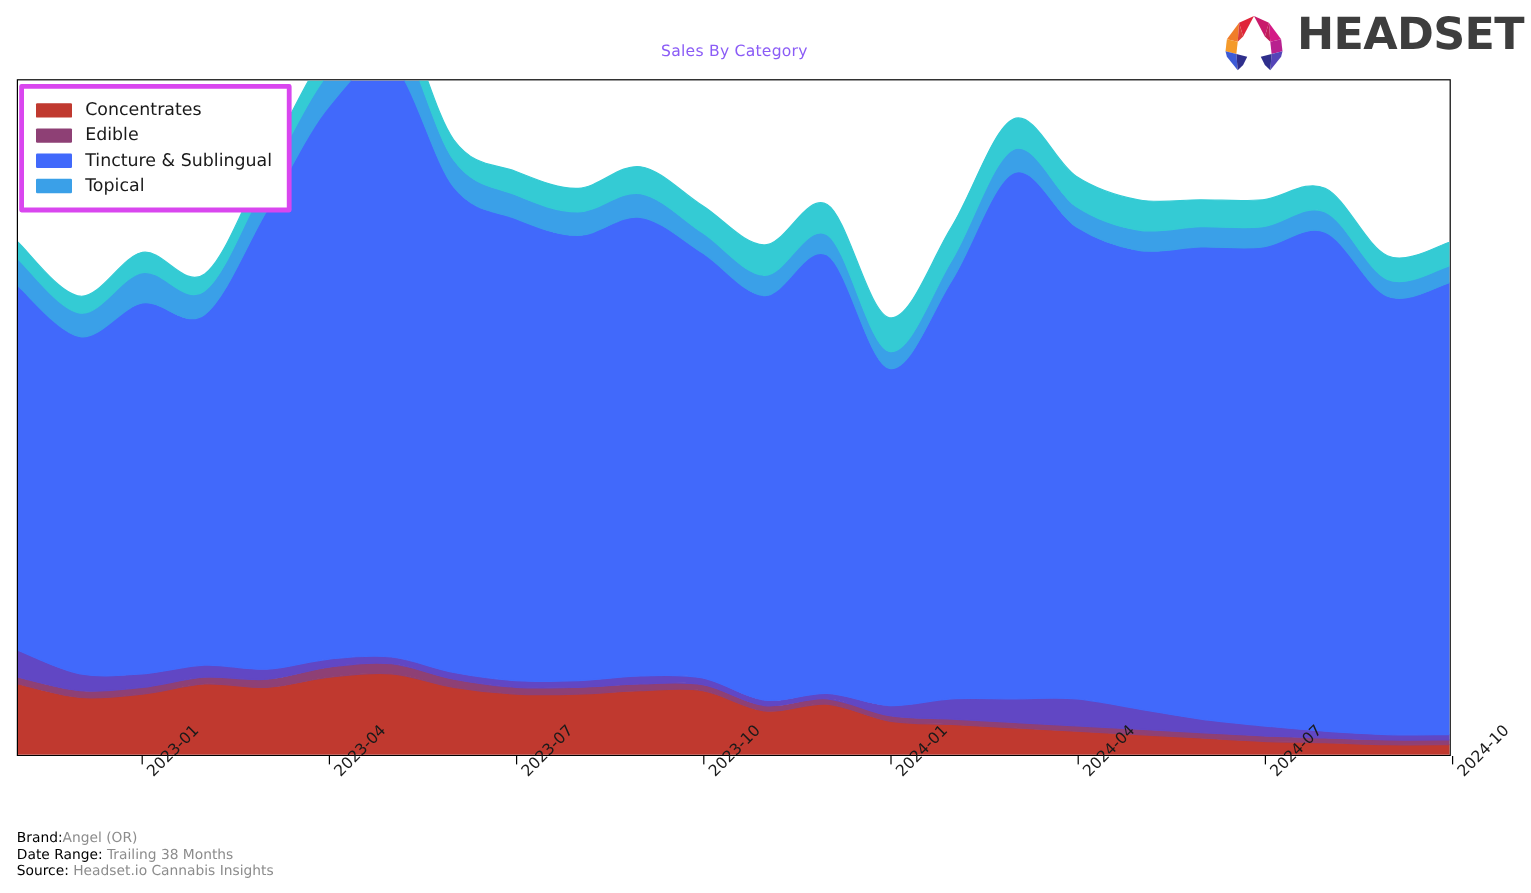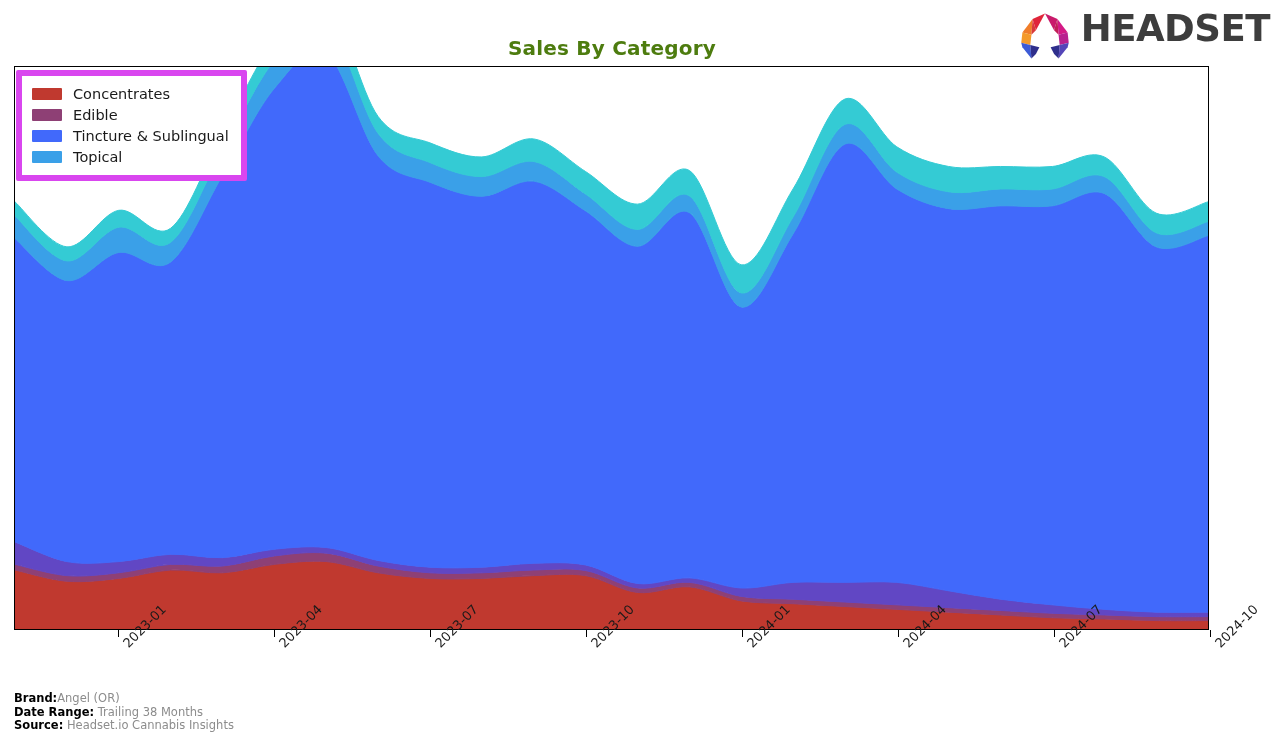--- a/index.html
+++ b/index.html
@@ -9,21 +9,21 @@
     font-family:"DejaVu Sans", sans-serif;
     position:relative;
     overflow:hidden;
   }
 
   
   #chart-title{
     position:absolute;
     left:0;top:36px;width:1224px;
     text-align:center;
-    font-size:20px;font-weight:bold;color:#4d7c0f;
+    font-size:13px;font-weight:normal;color:#8b5cf6;
     letter-spacing:.2px;
   }
 
   #brand-logo{
     position:absolute;right:6px;top:10px;
     display:flex;gap:7px;
   }
   #brand-logo .logo-mark{width:58px;height:52px;display:block;}
   #brand-logo .logo-word{
     font-size:37px;font-weight:bold;color:#3d3d3d;
@@ -39,21 +39,21 @@
     box-sizing:border-box;
     background:#ffffff;
     overflow:hidden;
   }
   #plot-svg{position:absolute;left:0;top:0;width:100%;height:100%;display:block;}
 
   
   #legend{
     position:absolute;left:16px;top:70px;
     background:#ffffff;
-    border:6px solid #d946ef;
+    border:4px solid #d946ef;
     border-radius:2px;
     padding:7px 12px 8px 10px;
     z-index:5;
   }
   .legend-row{display:flex;align-items:center;height:21px;}
   .legend-swatch{
     width:30px;height:12px;margin-right:11px;flex:0 0 auto;border-radius:1px;
   }
   .legend-label{font-size:14.5px;color:#1a1a1a;white-space:nowrap;}
 
@@ -67,21 +67,21 @@
     transform-origin:left top;
     white-space:nowrap;
   }
 
   
   #footer{
     position:absolute;left:14px;top:692px;
     font-size:11.5px;line-height:13.6px;
   }
   .footer-row{white-space:nowrap;}
-  .footer-key{font-weight:bold;color:#000000;}
+  .footer-key{font-weight:normal;color:#000000;}
   .footer-val{color:#8c8c8c;}
 </style>
 </head>
 <body>
 
 <div id="chart-title">Sales By Category</div>
 
 <div id="brand-logo">
   <svg class="logo-mark" viewBox="0 0 100 92">
     <polygon points="50,6 28,16 34,36" fill="#e0253a"></polygon>

